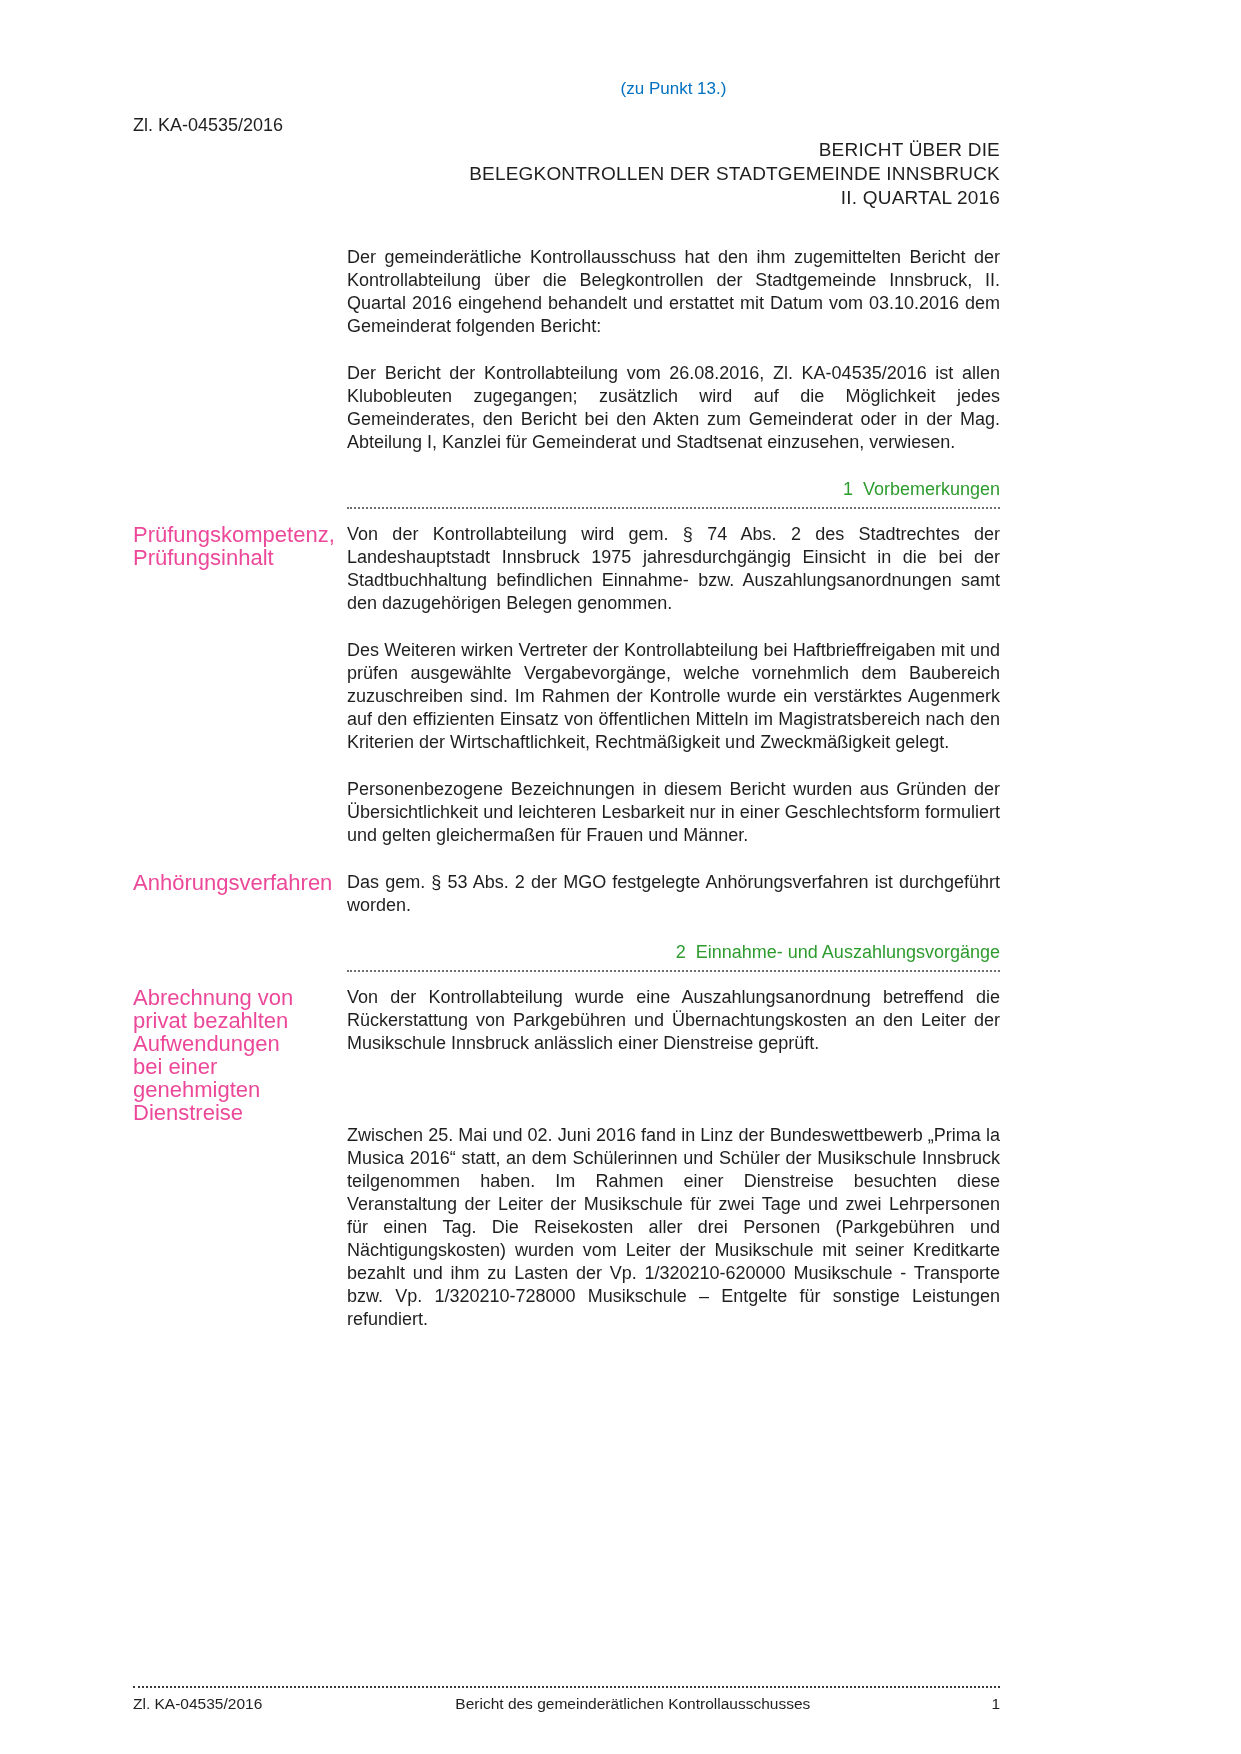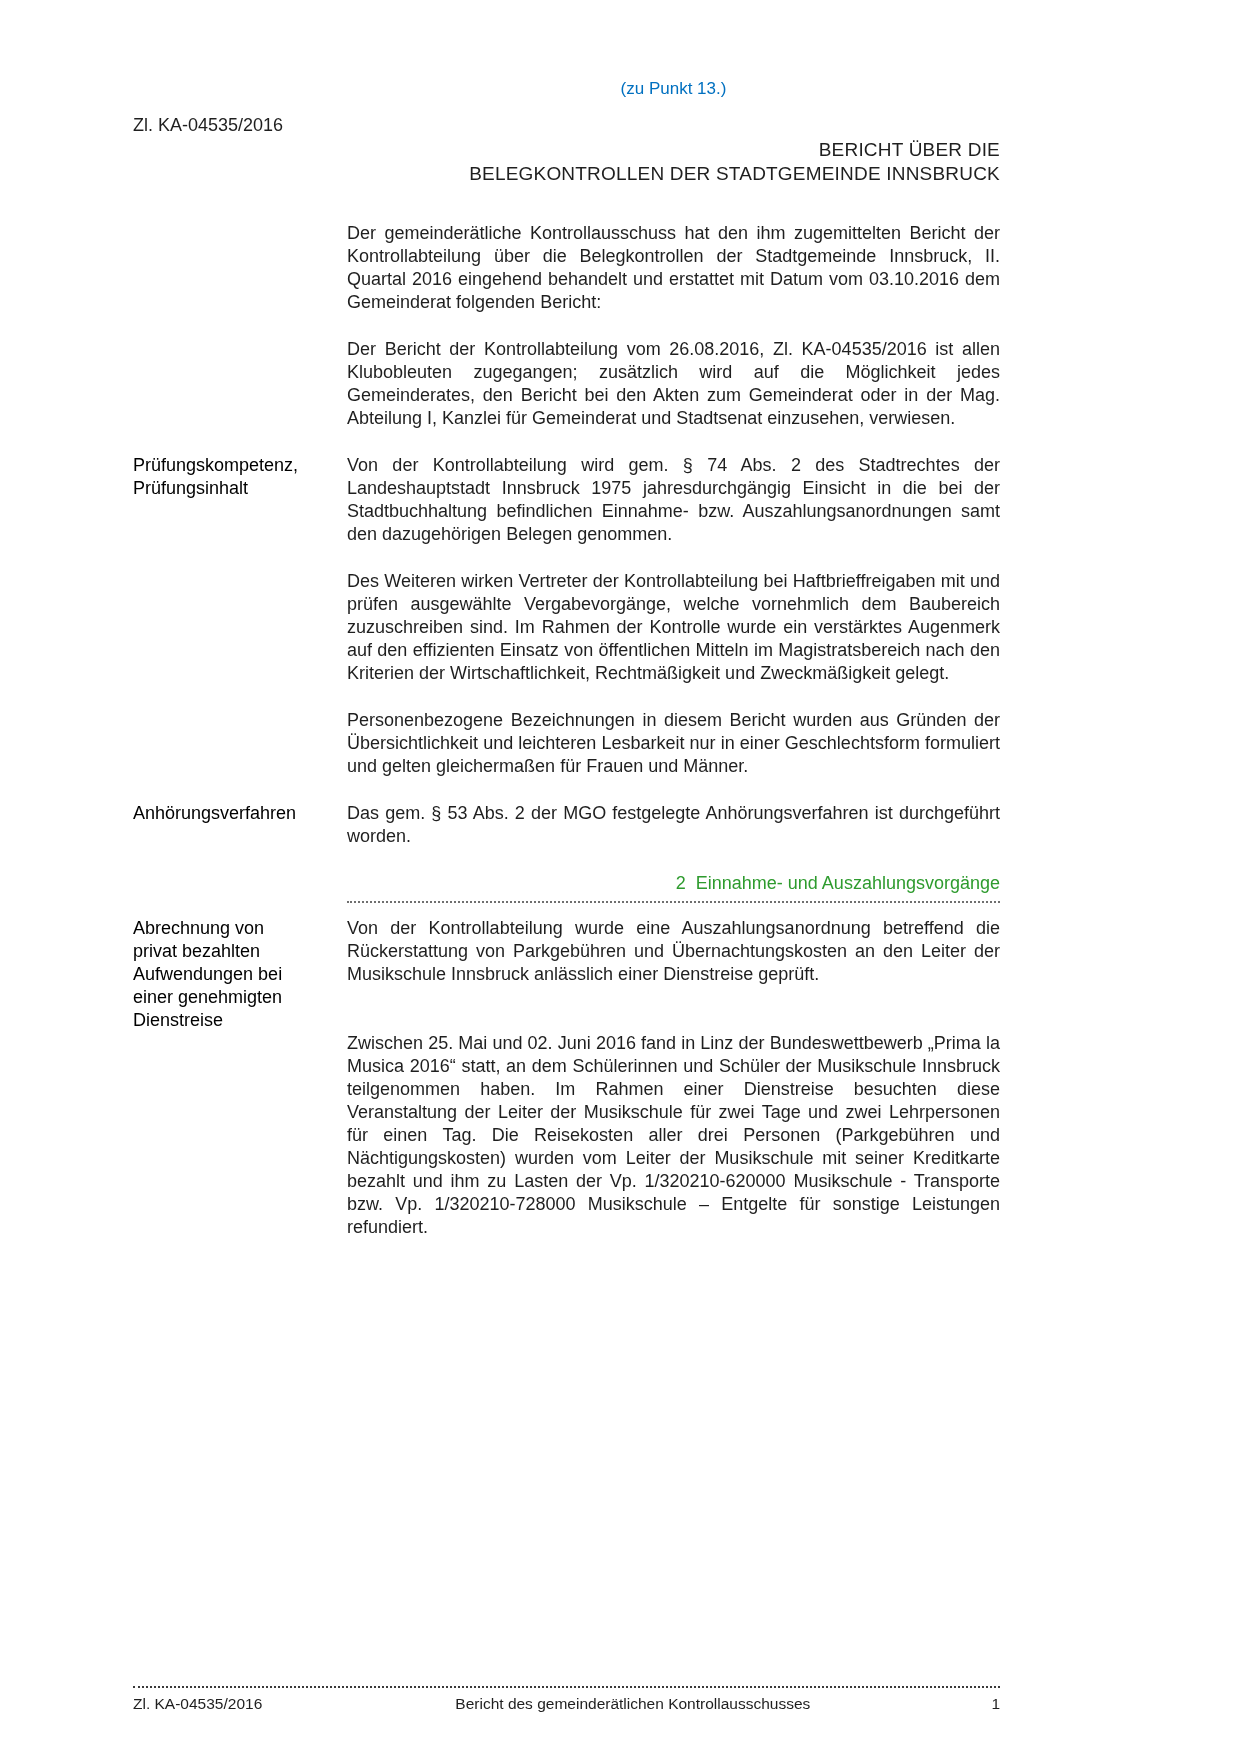--- a/index.html
+++ b/index.html
@@ -42,22 +42,22 @@
   .para {
     font-size: 18px;
     line-height: 23px;
     text-align: justify;
     margin-bottom: 24px;
     hyphens: auto;
     -webkit-hyphens: auto;
   }
 
   .margin-label {
-    color: #000000;
-    font-size: 18px;
+    color: #ec4899;
+    font-size: 22px;
     line-height: 23px;
     max-width: 180px;
   }
 
   .section-heading {
     font-size: 18px;
     font-weight: 400;
     color: #2e9b2e;
     text-align: right;
     line-height: 23px;
@@ -102,38 +102,45 @@
   </div>
 
   <div class="row header-row">
     <div class="label-col">
       <div class="doc-number">Zl. KA-04535/2016</div>
     </div>
     <div class="main-col">
       <div class="title-block">
         <div class="title-line">BERICHT ÜBER DIE</div>
         <div class="title-line">BELEGKONTROLLEN DER STADTGEMEINDE INNSBRUCK</div>
+        <div class="title-line">II. QUARTAL 2016</div>
       </div>
     </div>
   </div>
 
   <div class="row">
     <div class="label-col"></div>
     <div class="main-col">
       <p class="para">Der gemeinderätliche Kontrollausschuss hat den ihm zugemittelten Bericht der Kontrollabteilung über die Belegkontrollen der Stadtgemeinde Innsbruck, II. Quartal 2016 eingehend behandelt und erstattet mit Datum vom 03.10.2016 dem Gemeinderat folgenden Bericht:</p>
     </div>
   </div>
 
   <div class="row">
     <div class="label-col"></div>
     <div class="main-col">
       <p class="para">Der Bericht der Kontrollabteilung vom 26.08.2016, Zl. KA-04535/2016 ist allen Klubobleuten zugegangen; zusätzlich wird auf die Möglichkeit jedes Gemeinderates, den Bericht bei den Akten zum Gemeinderat oder in der Mag. Abteilung I, Kanzlei für Gemeinderat und Stadtsenat einzusehen, verwiesen.</p>
     </div>
   </div>
 
+  <div class="row">
+    <div class="label-col"></div>
+    <div class="main-col">
+      <h2 class="section-heading">1  Vorbemerkungen</h2>
+    </div>
+  </div>
 
   <div class="row">
     <div class="label-col">
       <div class="margin-label">Prüfungskompetenz, Prüfungsinhalt</div>
     </div>
     <div class="main-col">
       <p class="para">Von der Kontrollabteilung wird gem. § 74 Abs. 2 des Stadtrechtes der Landeshauptstadt Innsbruck 1975 jahresdurchgängig Einsicht in die bei der Stadtbuchhaltung befindlichen Einnahme- bzw. Auszahlungsanordnungen samt den dazugehörigen Belegen genommen.</p>
     </div>
   </div>
 

